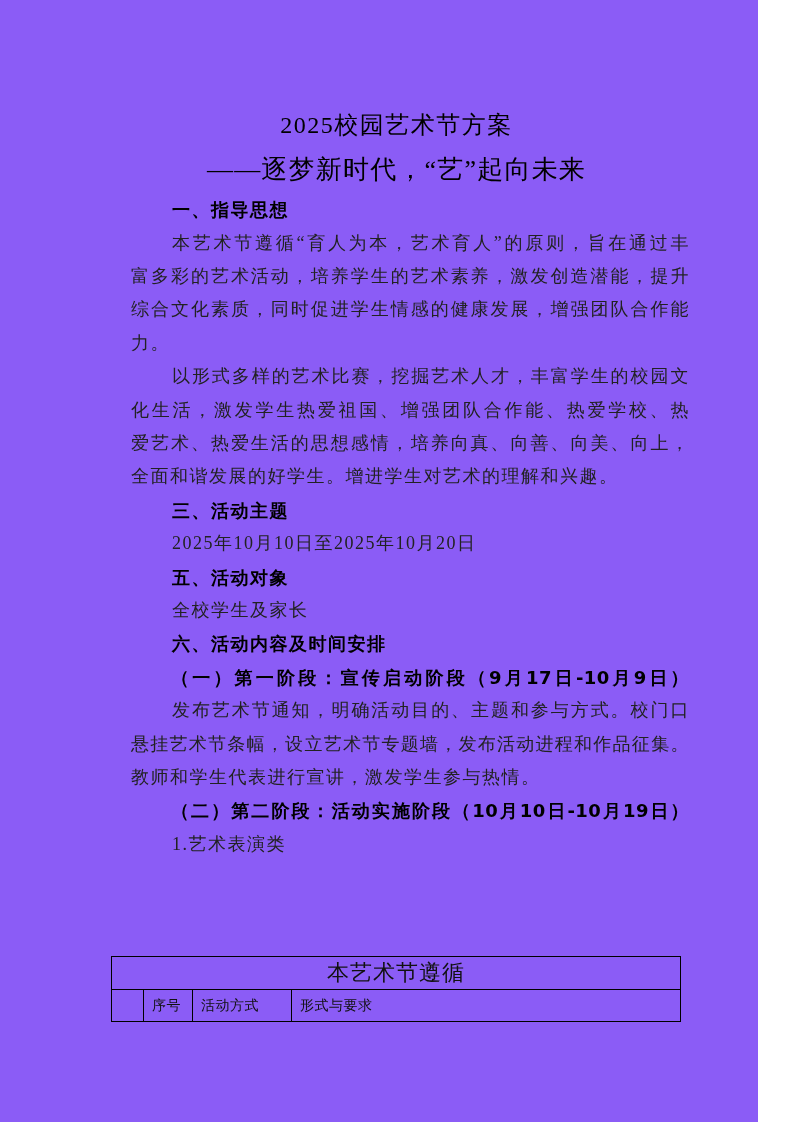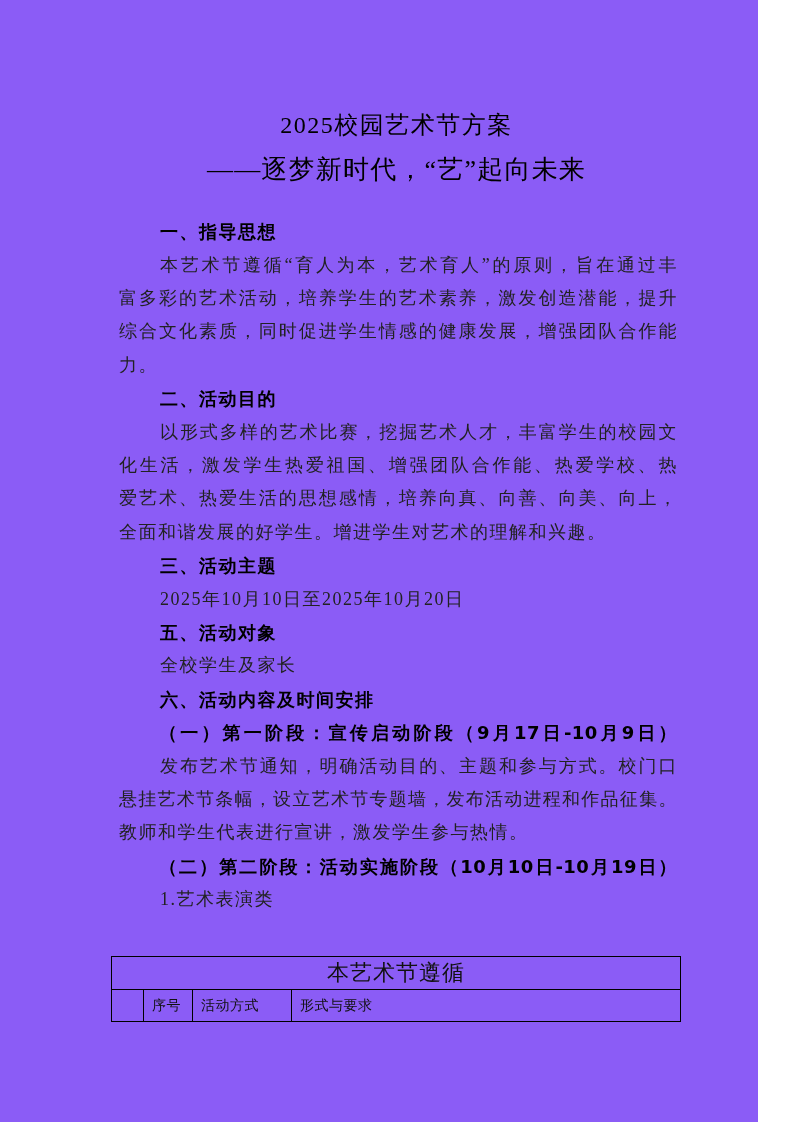--- a/index.html
+++ b/index.html
@@ -26,23 +26,22 @@
       top: 152px; left: 0; width: 793px;
       height: 36px; line-height: 36px;
       text-align: center;
       font-size: 26px;
       letter-spacing: 1.2px;
       color: #000;
     }
     .content {
       position: absolute;
       top: 193.3px;
-      left: 119px;
+      left: 131px;
       width: 558px;
-      margin-top: 22px;
     }
     .line {
       height: 33.4px;
       line-height: 33.4px;
       font-size: 18px;
       letter-spacing: 1.5px;
       overflow: visible;
     }
     .h {
       font-family: "DejaVu Sans", "Liberation Sans", sans-serif;
@@ -108,21 +107,20 @@
   <div class="subtitle">——逐梦新时代，“艺”起向未来</div>
 
   <div class="content">
 
     <div class="line h">一、指导思想</div>
     <div class="line b j indent">本艺术节遵循“育人为本，艺术育人”的原则，旨在通过丰</div>
     <div class="line b j">富多彩的艺术活动，培养学生的艺术素养，激发创造潜能，提升</div>
     <div class="line b j">综合文化素质，同时促进学生情感的健康发展，增强团队合作能</div>
     <div class="line b">力。</div>
 
-    <div class="line h">二、活动目的</div>
     <div class="line b j indent">以形式多样的艺术比赛，挖掘艺术人才，丰富学生的校园文</div>
     <div class="line b j">化生活，激发学生热爱祖国、增强团队合作能、热爱学校、热</div>
     <div class="line b j">爱艺术、热爱生活的思想感情，培养向真、向善、向美、向上，</div>
     <div class="line b">全面和谐发展的好学生。增进学生对艺术的理解和兴趣。</div>
 
     <div class="line h">三、活动主题</div>
 
     <div class="line b indent">2025年10月10日至2025年10月20日</div>
 
     <div class="line h">五、活动对象</div>

